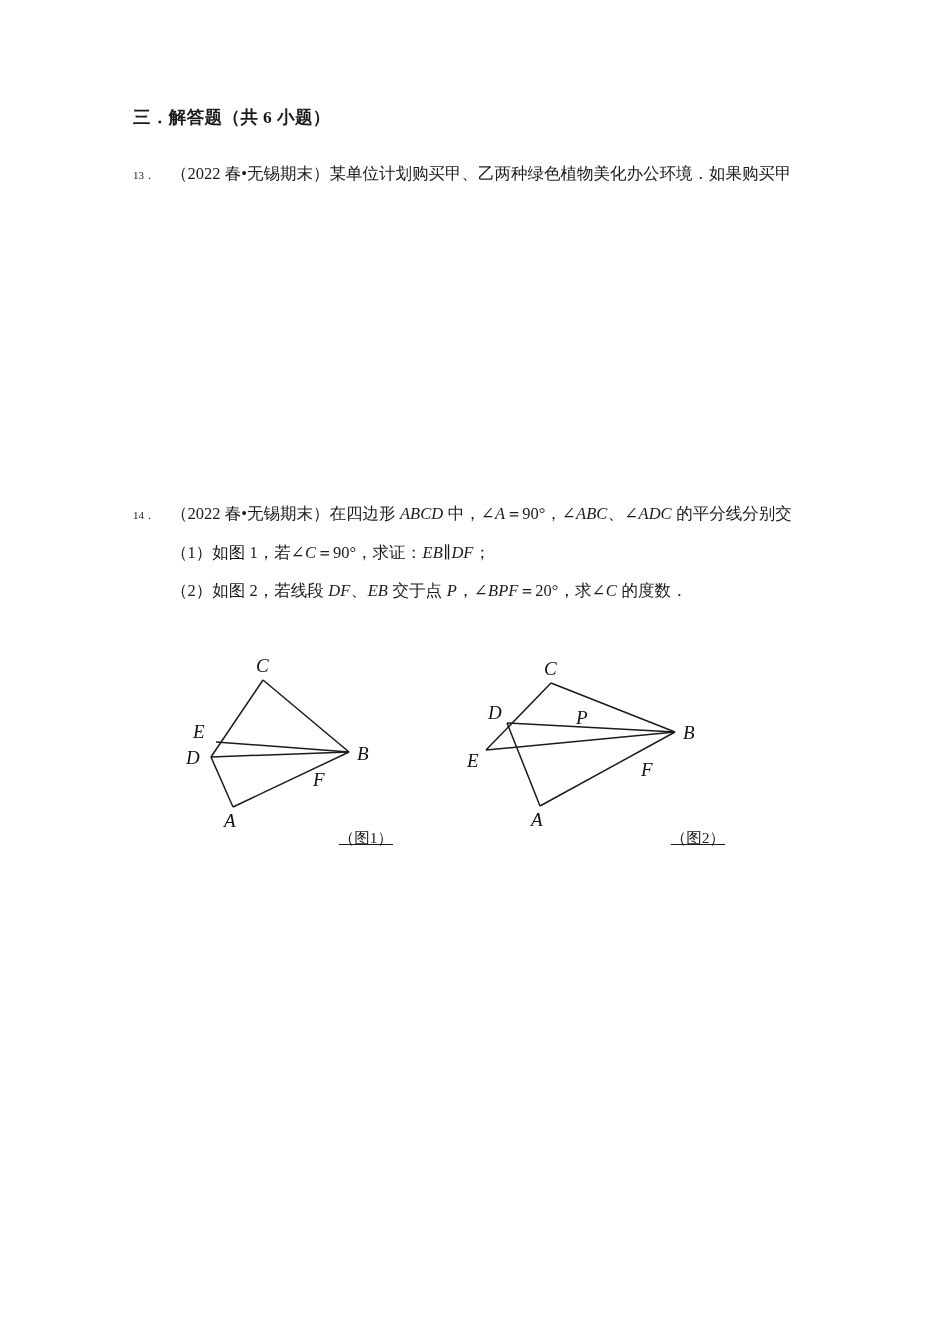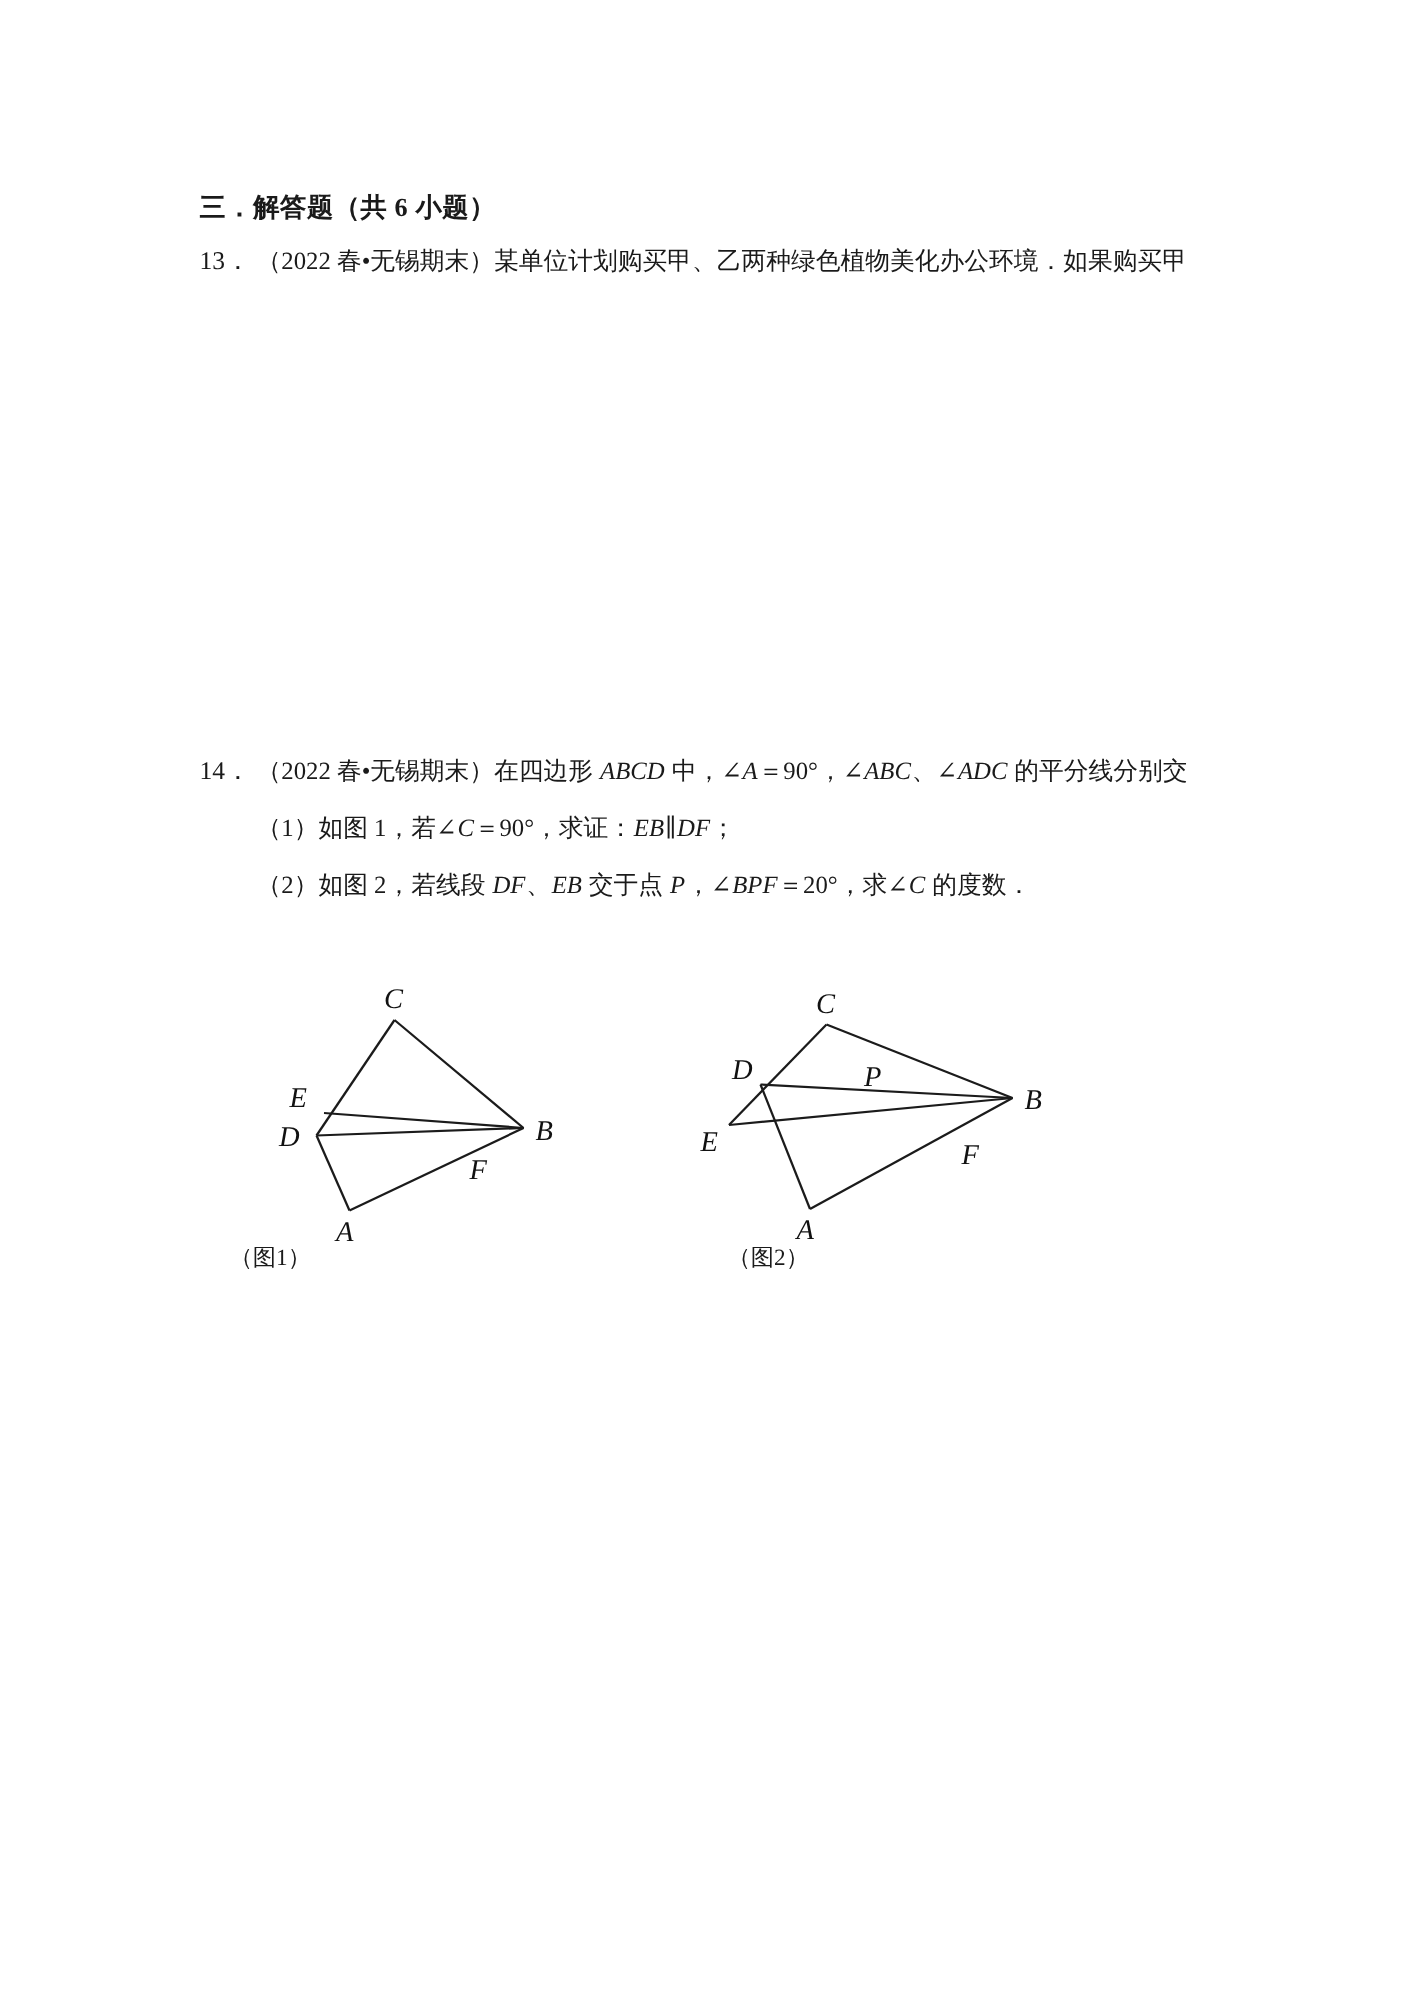--- a/index.html
+++ b/index.html
@@ -18,21 +18,21 @@
   .page {
     position: absolute;
     inset: 0;
     background: #ffffff;
   }
 
   
   .section-heading {
     position: absolute;
     left: 133px;
-    top: 126px;
+    top: 105px;
     font-size: 17.5px;
     font-weight: bold;
     letter-spacing: 0.4px;
     white-space: nowrap;
   }
 
   
   .problem {
     position: absolute;
     left: 133px;
@@ -41,21 +41,21 @@
   .prob-line {
     font-size: 16.5px;
     line-height: 38px;
     white-space: nowrap;
   }
   .indent-1 { padding-left: 38px; }
 
   .num {
     display: inline-block;
     width: 38px;
-    font-size: 17px;
+    font-size: 11px;
   }
 
   .it {
     font-style: italic;
     font-family: "Liberation Serif", "DejaVu Serif", serif;
     padding: 0 0.5px;
   }
 
   
   .figures {
@@ -69,22 +69,23 @@
     position: absolute;
     top: 0;
   }
   .fig1-box { left: 20px; }
   .fig2-box { left: 330px; }
 
   .fig-caption {
     position: absolute;
     top: 178px;
     width: 240px;
-    text-align: left;
+    text-align: right;
     font-size: 15.5px;
+    text-decoration: underline;
   }
   .fig1-caption { left: 0px; }
   .fig2-caption { left: 22px; }
 
   svg { display: block; }
   svg text {
     font-family: "Liberation Serif", "DejaVu Serif", serif;
     font-style: italic;
     font-size: 19px;
     fill: #111111;

